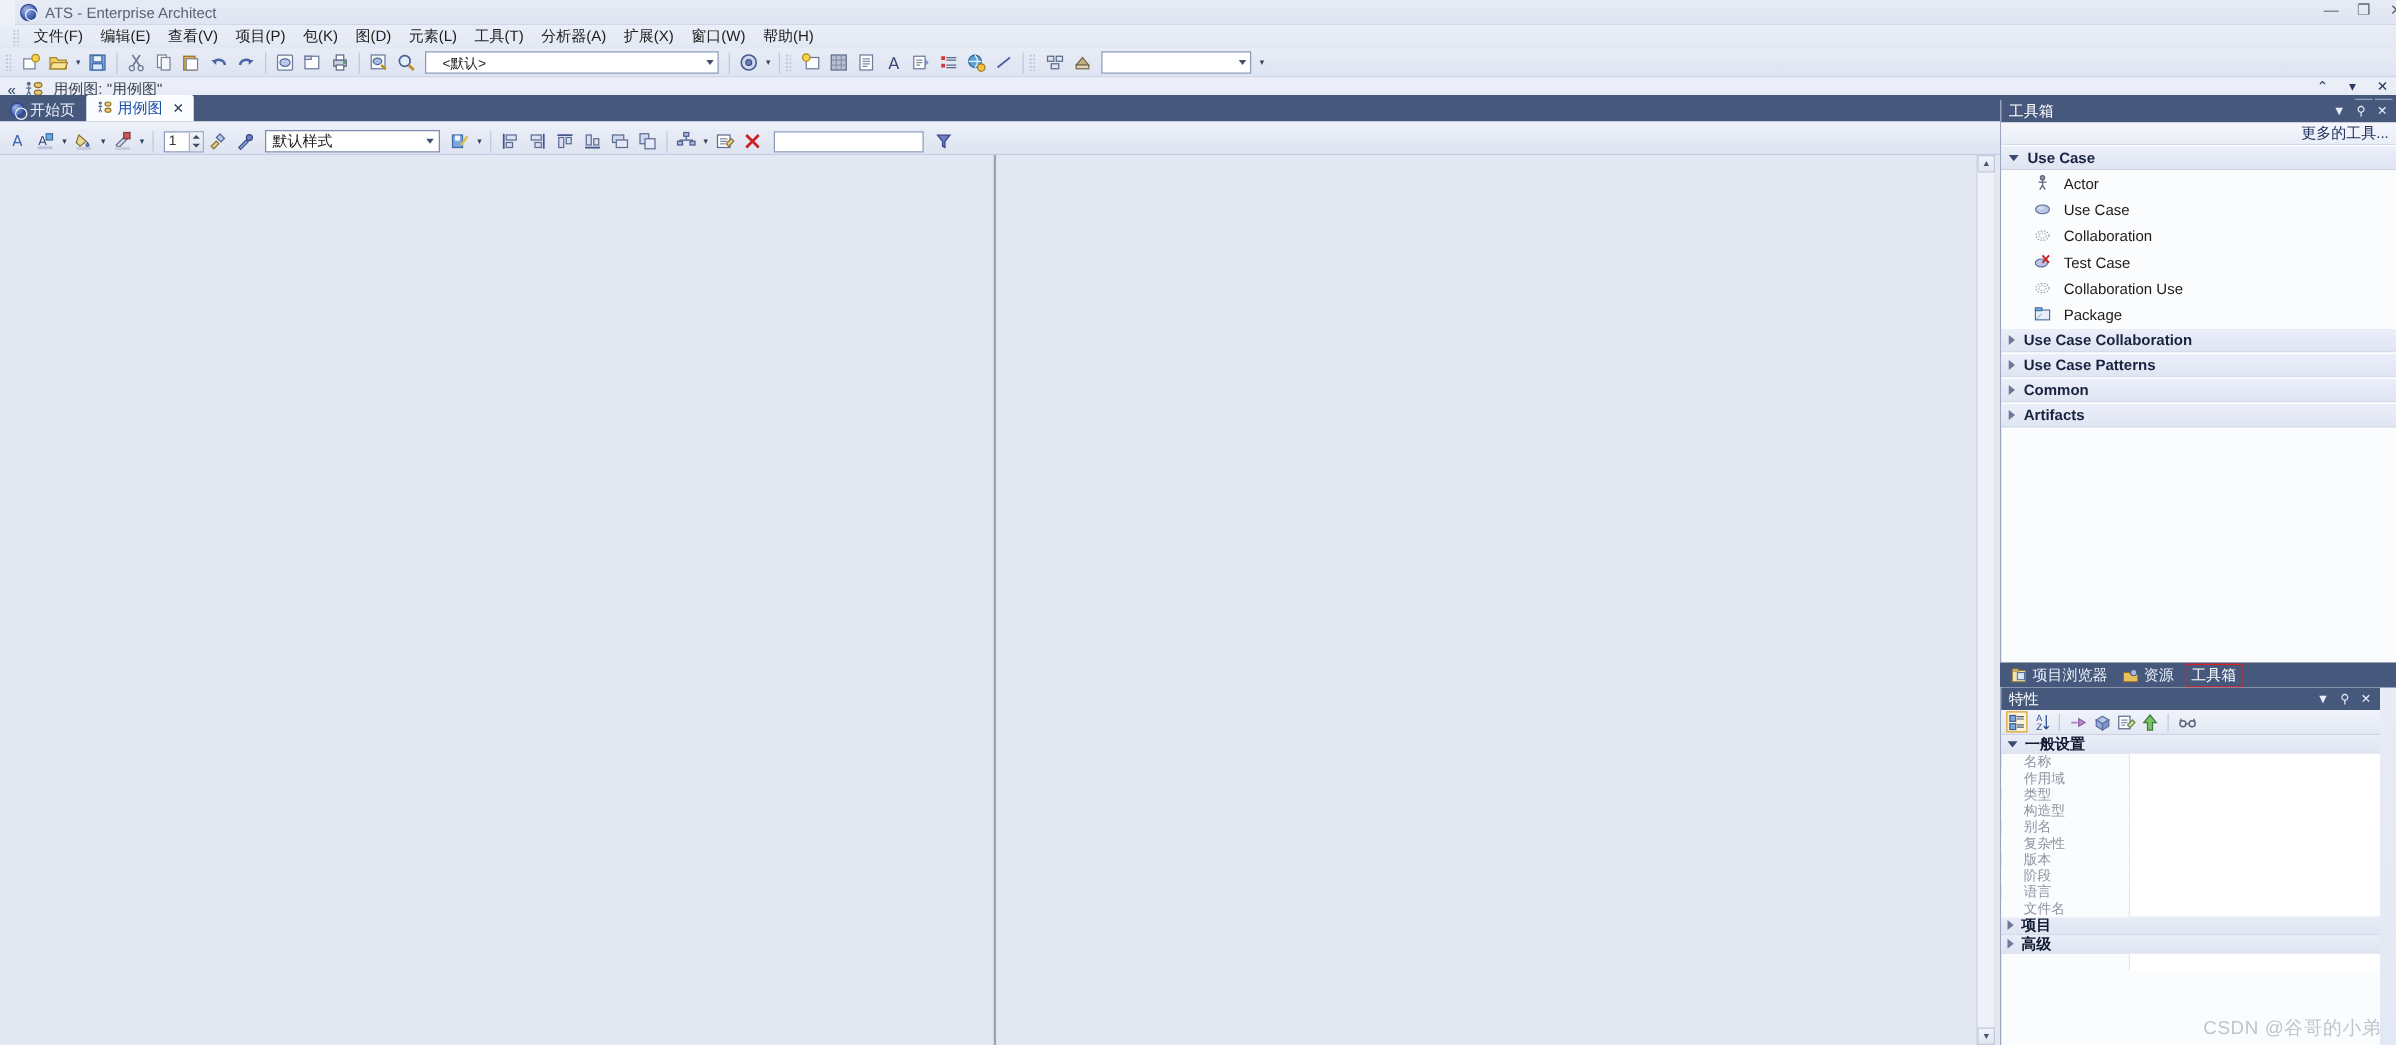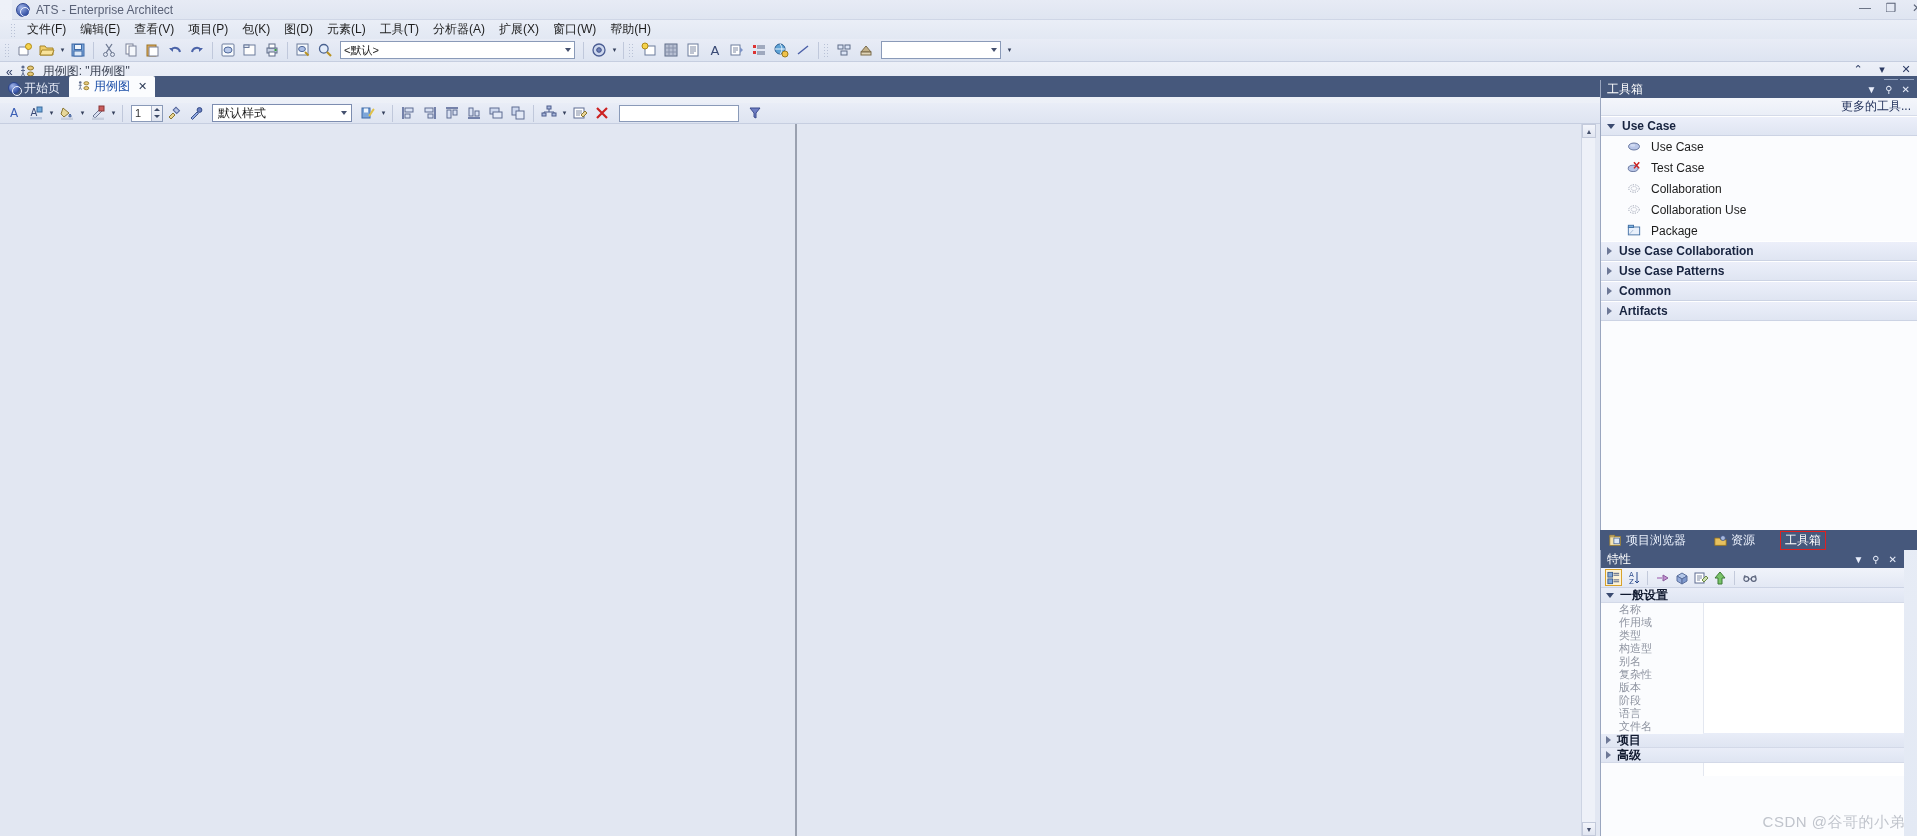--- a/index.html
+++ b/index.html
@@ -66,21 +66,21 @@
   .tb-btn{
     width:20px; height:20px; margin:0 1px; display:flex;
     align-items:center; justify-content:center; cursor:default; position:relative;
   }
   .tb-sep{ width:1px; height:17px; background:#c0c8db; margin:0 4px; }
   .tb-caret{ width:9px; height:20px; display:flex; align-items:center; justify-content:center;
     font-size:7px; color:#35405c; cursor:default;}
   .tb-combo{
     height:18px; width:120px; margin:12px 4px;
     background:#fff; border:1px solid #8a9ab8; display:flex; align-items:center;
-    padding-left:3px; font-size:11px; color:#222; position:relative;
+    padding-left:13px; font-size:11px; color:#222; position:relative;
   }
   .tb-combo .arrow{
     position:absolute; right:3px; top:6px; width:0;height:0;
     border-left:3px solid transparent;border-right:3px solid transparent;border-top:4px solid #44506e;
   }
   .tb-combo.wide{ width:235px; }
 
   
   .ic{ width:16px;height:16px; display:block; }
 
@@ -201,21 +201,21 @@
   .tri.down{ border-left:4px solid transparent;border-right:4px solid transparent;border-top:5px solid #3a4a70; }
   .tri.right{ border-top:4px solid transparent;border-bottom:4px solid transparent;border-left:5px solid #6d7896; }
   .tbx-item{
     height:21px; display:flex; align-items:center; gap:10px; padding-left:26px;
     font-size:12px; color:#1c1c1c; cursor:default;
   }
   .tbx-body{ background:#fbfcfe; }
 
   .dock-tabs{
     position:absolute; left:1600px; top:530px; width:317px; height:20px;
-    background:#46587c; display:flex; align-items:center; gap:22px; padding-left:6px;
+    background:#46587c; display:flex; align-items:center; gap:6px; padding-left:6px;
   }
   .dock-tab{
     display:flex; align-items:center; gap:4px; font-size:12px; color:#eaf0fb; cursor:default;
     padding:1px 3px;
   }
   .dock-tab.sel{ border:1.5px solid #e02020; color:#ffffff; padding:0px 4px; }
 
   
   .dock-props{
     position:absolute; left:1600px; top:550px; width:304px; height:286px;
@@ -657,43 +657,50 @@
       </span>
     </div>
     <div class="more-tools">更多的工具...</div>
 
     <div class="tbx-group">
       <span class="tri down"></span>
       <span>Use Case</span>
     </div>
     <div class="tbx-body">
 
+      <div class="tbx-item">
+        <svg style="width:14px;height:15px" viewBox="0 0 16 16">
+          <circle cx="8" cy="3" r="2" fill="#8a90a3" stroke="#5d637a"></circle>
+          <path d="M8 5v5M4.5 7h7M8 10l-2.5 4M8 10l2.5 4" stroke="#5d637a" stroke-width="1.2" fill="none"></path>
+        </svg>
+        <span>Actor</span>
+      </div>
 
       <div class="tbx-item">
         <svg style="width:14px;height:15px" viewBox="0 0 16 16">
           <ellipse cx="8" cy="8" rx="6.3" ry="4" fill="#b9c6e8" stroke="#5a6a96"></ellipse>
           <ellipse cx="6.5" cy="6.8" rx="3" ry="1.6" fill="#d7e0f4" opacity=".8"></ellipse>
         </svg>
         <span>Use Case</span>
       </div>
 
       <div class="tbx-item">
         <svg style="width:14px;height:15px" viewBox="0 0 16 16">
+          <ellipse cx="8" cy="8" rx="6" ry="4.3" fill="none" stroke="#8d93a6" stroke-dasharray="1.4 1.4"></ellipse>
+          <ellipse cx="8" cy="8" rx="3.3" ry="2.2" fill="none" stroke="#9aa0b2" stroke-dasharray="1.2 1.2"></ellipse>
+        </svg>
+        <span>Collaboration</span>
+      </div>
+
+      <div class="tbx-item">
+        <svg style="width:14px;height:15px" viewBox="0 0 16 16">
           <ellipse cx="7" cy="9" rx="5.6" ry="3.6" fill="#b9c6e8" stroke="#5a6a96"></ellipse>
           <path d="M8 2l6 7M14 2L8 9" stroke="#cc2222" stroke-width="1.7"></path>
         </svg>
         <span>Test Case</span>
-      </div>
-
-      <div class="tbx-item">
-        <svg style="width:14px;height:15px" viewBox="0 0 16 16">
-          <ellipse cx="8" cy="8" rx="6" ry="4.3" fill="none" stroke="#8d93a6" stroke-dasharray="1.4 1.4"></ellipse>
-          <ellipse cx="8" cy="8" rx="3.3" ry="2.2" fill="none" stroke="#9aa0b2" stroke-dasharray="1.2 1.2"></ellipse>
-        </svg>
-        <span>Collaboration</span>
       </div>
 
       <div class="tbx-item">
         <svg style="width:14px;height:15px" viewBox="0 0 16 16">
           <ellipse cx="8" cy="8" rx="6" ry="4.3" fill="none" stroke="#8d93a6" stroke-dasharray="1.4 1.4"></ellipse>
           <ellipse cx="8" cy="8" rx="3.3" ry="2.2" fill="none" stroke="#9aa0b2" stroke-dasharray="1.2 1.2"></ellipse>
         </svg>
         <span>Collaboration Use</span>
       </div>
 

